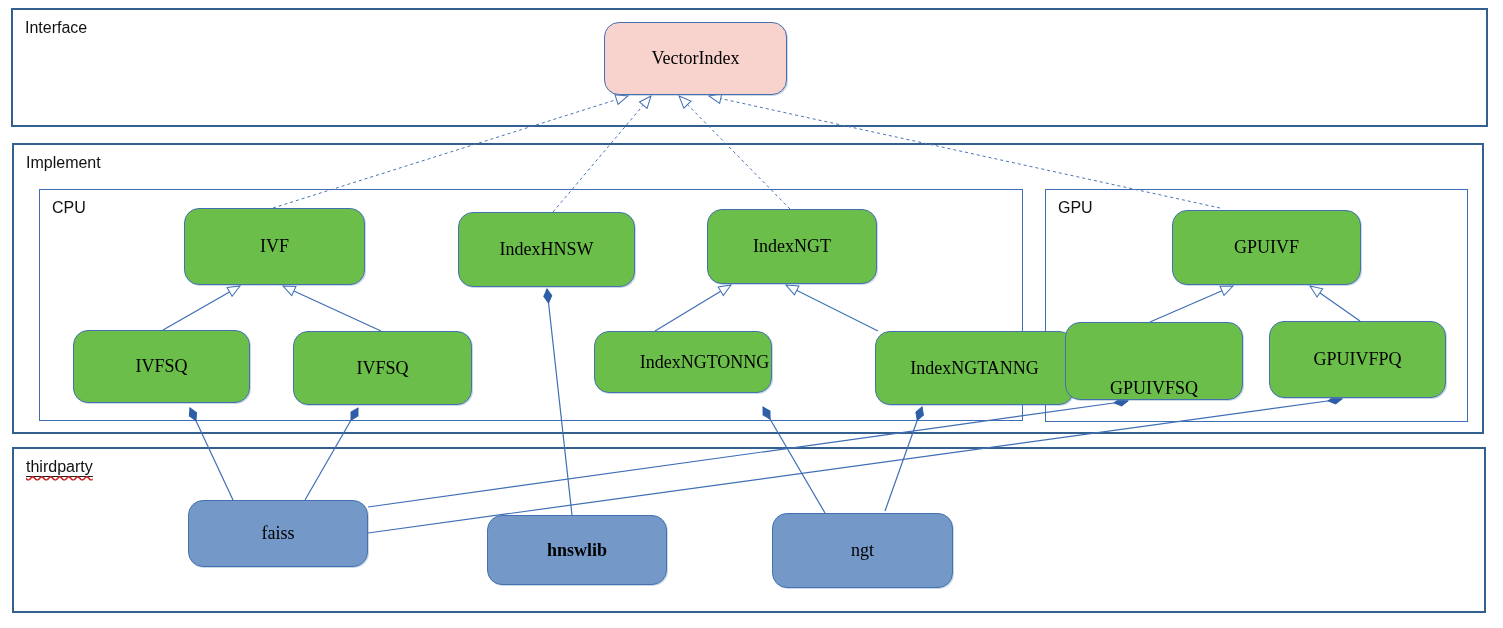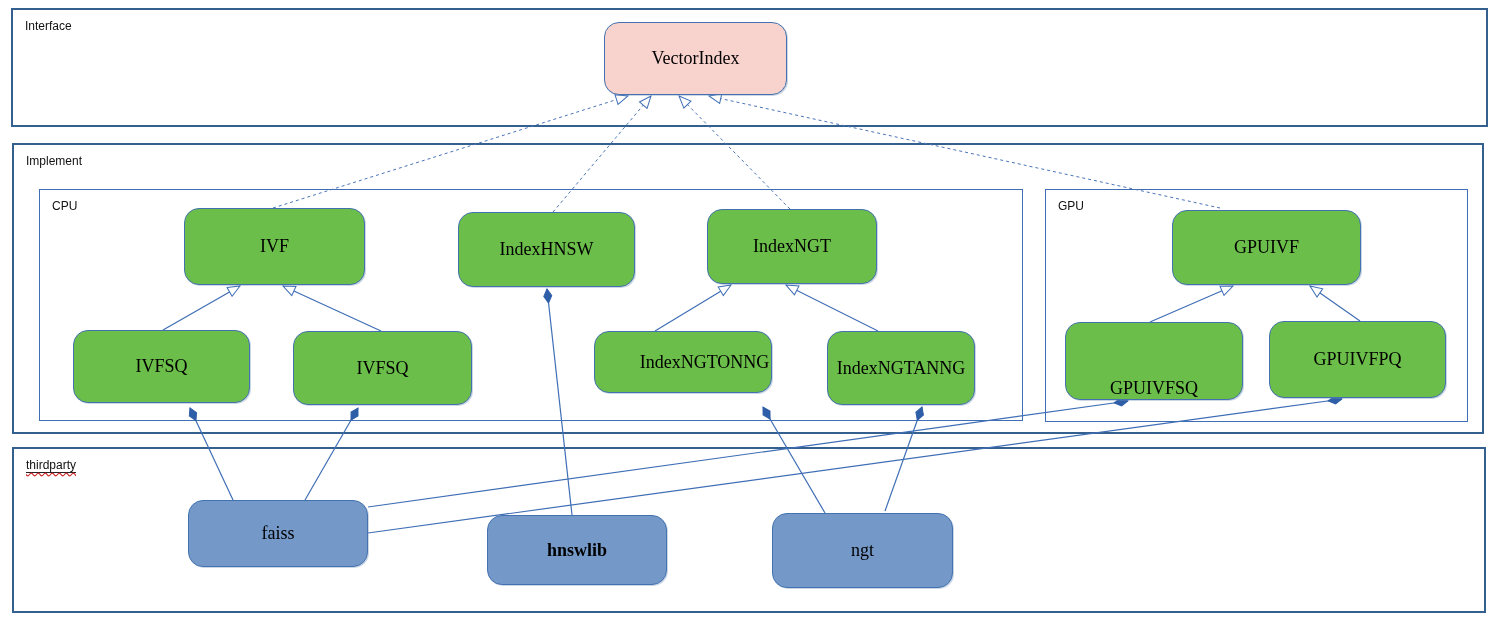--- a/index.html
+++ b/index.html
@@ -5,21 +5,21 @@
   html,body{margin:0;padding:0;background:#ffffff;}
   #canvas{
     position:relative;width:1503px;height:628px;background:#ffffff;
     font-family:"Liberation Sans",sans-serif;overflow:hidden;
   }
   .section{
     position:absolute;border:2px solid #34608f;background:transparent;box-sizing:border-box;
   }
   .section.inner{border-width:1.5px;border-color:#3f6eb5;}
   .section-label{
-    position:absolute;top:9px;left:12px;font-size:12px;color:#111;
+    position:absolute;top:9px;left:12px;font-size:16px;color:#111;
     font-family:"Liberation Sans",sans-serif;background:transparent;
   }
   .section-label.squiggle{
     border-bottom:1px solid #222;
     text-decoration:underline wavy #cc2222;
     text-underline-offset:3px;
   }
   svg#edges{position:absolute;left:0;top:0;pointer-events:none;}
   .edge{stroke:#3f6eb5;stroke-width:1.2px;fill:none;}
   .edge.realization{stroke-dasharray:3 3;stroke-width:1px;stroke:#4a74b8;}
@@ -103,21 +103,21 @@
   </div>
   <div class="node impl" style="left:73px;top:330px;width:177px;height:73px;">
     <span class="node-label">IVFSQ</span>
   </div>
   <div class="node impl" style="left:293px;top:331px;width:179px;height:74px;">
     <span class="node-label">IVFSQ</span>
   </div>
   <div class="node impl" style="left:594px;top:331px;width:178px;height:62px;padding-left:43px;">
     <span class="node-label">IndexNGTONNG</span>
   </div>
-  <div class="node impl" style="left:827px;top:331px;width:148px;height:74px;">
+  <div class="node impl" style="left:875px;top:331px;width:199px;height:74px;">
     <span class="node-label">IndexNGTANNG</span>
   </div>
 
   <div class="node impl" style="left:1172px;top:210px;width:189px;height:75px;">
     <span class="node-label">GPUIVF</span>
   </div>
   <div class="node impl" style="left:1065px;top:322px;width:178px;height:78px;align-items:flex-end;">
     <span class="node-label">GPUIVFSQ</span>
   </div>
   <div class="node impl" style="left:1269px;top:321px;width:177px;height:77px;">

